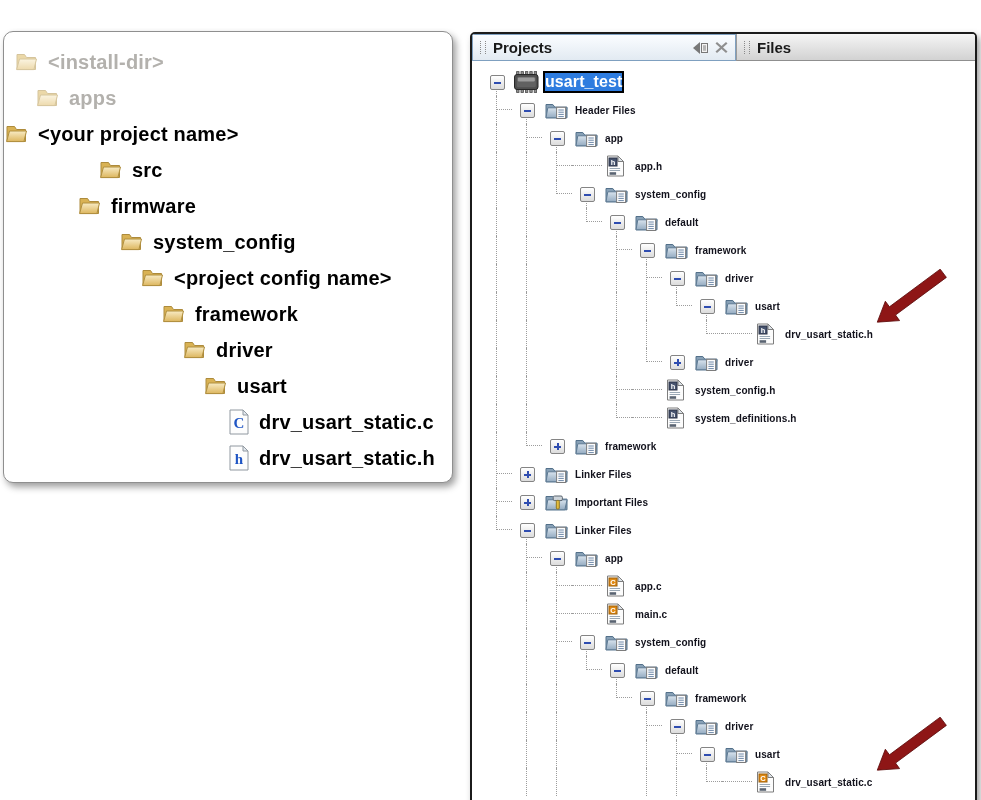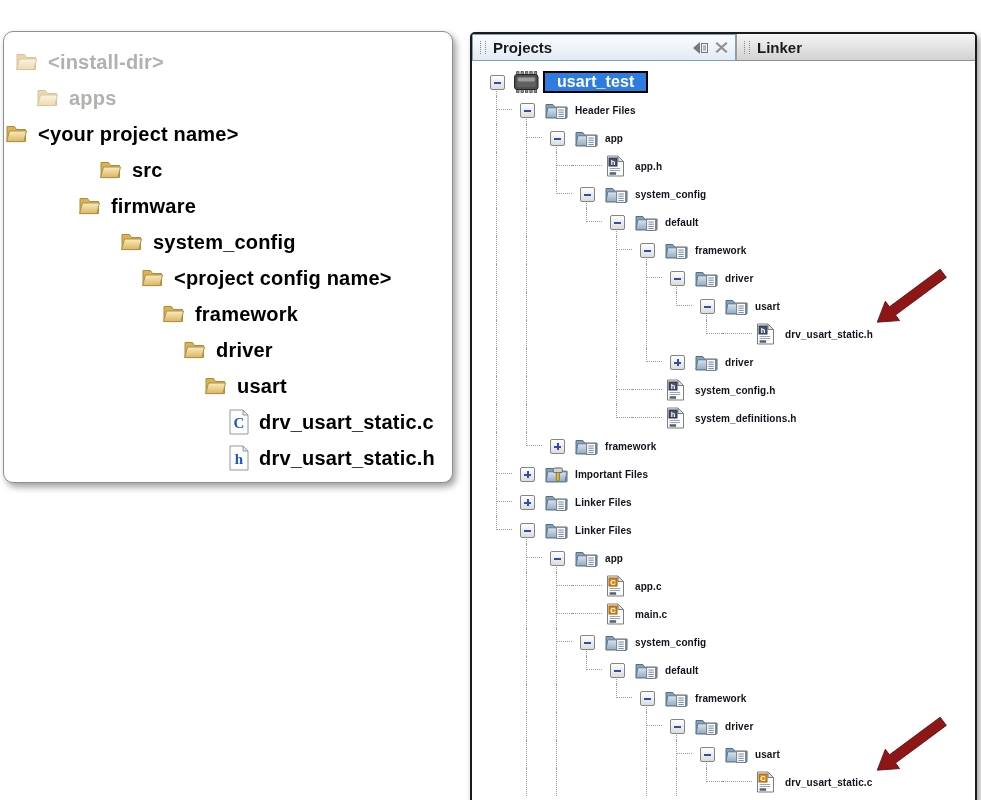--- a/index.html
+++ b/index.html
@@ -41,21 +41,21 @@
   .cell.conn::after{content:"";position:absolute;left:15px;right:0;top:13px;border-top:1px dotted #9C9C9C;}
   .cell.hline::after{content:"";position:absolute;left:0;right:0;top:13px;border-top:1px dotted #9C9C9C;}
   .cell.exp{display:flex;align-items:center;justify-content:center;}
   .cell.exp.stub::before{content:"";position:absolute;left:14px;top:21px;bottom:0;border-left:1px dotted #9C9C9C;}
   .expbox{width:15px;height:15px;box-sizing:border-box;border:1px solid #848484;border-radius:2px;
     background:linear-gradient(#FFFFFF,#DCDCDC);position:relative;z-index:1;flex:none;}
   .expbox::before{content:"";position:absolute;left:3px;right:3px;top:6px;height:2px;background:#2F4DB0;}
   .expbox.plus::after{content:"";position:absolute;top:3px;bottom:3px;left:6px;width:2px;background:#2F4DB0;}
   .iconwrap{width:28px;height:28px;display:flex;align-items:center;justify-content:center;flex:none;}
   .tlabel{margin-left:5px;font-size:10px;font-weight:600;color:#12121C;white-space:nowrap;letter-spacing:.1px;}
-  .tlabel.selected{background:#2E7CDF;color:#fff;border:2px solid #000;padding:0 12px;
+  .tlabel.selected{background:#2E7CDF;color:#fff;border:2px solid #000;padding:0 0;
     font-weight:bold;font-size:16px;margin-left:3px;}
   .arrow{position:absolute;pointer-events:none;}
 </style>
 </head>
 <body>
 
 <div id="stage">
 
   <svg style="position:absolute;width:0;height:0" aria-hidden="true">
     <defs>
@@ -197,21 +197,21 @@
           </svg>
         </span>
         <span class="winbtn">
           <svg width="13" height="13" viewBox="0 0 13 13">
             <path d="M2,1 L6.5,5 L11,1 L12.5,2.5 L8,6.5 L12.5,10.5 L11,12 L6.5,8 L2,12 L0.5,10.5 L5,6.5 L0.5,2.5 Z" fill="#8F8F8F"></path>
           </svg>
         </span>
       </div>
       <div class="tab inactive">
         <span class="grip"></span>
-        <span class="tab-label">Linker</span>
+        <span class="tab-label">Files</span>
       </div>
     </div>
     <div class="tree" id="treeRoot">
         <div class="trow">
           <span class="cell exp stub">
             <span class="expbox"></span>
           </span>
           <span class="iconwrap">
             <svg width="26" height="22" viewBox="0 0 26 22">
      <g fill="#909090" stroke="#4A4A4A" stroke-width="0.8">
@@ -474,40 +474,40 @@
         </div>
         <div class="trow">
           <span class="cell conn more"></span>
           <span class="cell exp">
             <span class="expbox plus"></span>
           </span>
           <span class="iconwrap">
             <svg width="23" height="19" viewBox="0 0 23 19">
      <path d="M1,3.5 h6.8 l2,2.6 H22 V16.8 H1 Z" fill="#87A0B6" stroke="#53708A"></path>
      <path d="M2.8,6.8 H22 l-2.1,10 H1 Z" fill="url(#nbg)" stroke="#5E7A93"></path>
+     <rect x="11.6" y="6.3" width="9" height="11.2" fill="#FDFDFD" stroke="#7C7C7C"></rect>
+     <path d="M13.4,9 h5.4 M13.4,11.2 h5.4 M13.4,13.4 h5.4 M13.4,15.6 h5.4" stroke="#6C87A8" stroke-width="1"></path>
+            </svg>
+          </span>
+          <span class="tlabel">Linker Files</span>
+        </div>
+        <div class="trow">
+          <span class="cell conn more"></span>
+          <span class="cell exp">
+            <span class="expbox plus"></span>
+          </span>
+          <span class="iconwrap">
+            <svg width="23" height="19" viewBox="0 0 23 19">
+     <path d="M1,3.5 h6.8 l2,2.6 H22 V16.8 H1 Z" fill="#87A0B6" stroke="#53708A"></path>
+     <path d="M2.8,6.8 H22 l-2.1,10 H1 Z" fill="url(#nbg)" stroke="#5E7A93"></path>
      <rect x="8.2" y="3" width="9.2" height="4.6" rx="1.4" fill="#CDD4DA" stroke="#5C6670"></rect>
      <rect x="11.3" y="7.4" width="3" height="8.6" rx="1" fill="#E3BC3F" stroke="#907722"></rect>
             </svg>
           </span>
           <span class="tlabel">Important Files</span>
-        </div>
-        <div class="trow">
-          <span class="cell conn more"></span>
-          <span class="cell exp">
-            <span class="expbox plus"></span>
-          </span>
-          <span class="iconwrap">
-            <svg width="23" height="19" viewBox="0 0 23 19">
-     <path d="M1,3.5 h6.8 l2,2.6 H22 V16.8 H1 Z" fill="#87A0B6" stroke="#53708A"></path>
-     <path d="M2.8,6.8 H22 l-2.1,10 H1 Z" fill="url(#nbg)" stroke="#5E7A93"></path>
-     <rect x="11.6" y="6.3" width="9" height="11.2" fill="#FDFDFD" stroke="#7C7C7C"></rect>
-     <path d="M13.4,9 h5.4 M13.4,11.2 h5.4 M13.4,13.4 h5.4 M13.4,15.6 h5.4" stroke="#6C87A8" stroke-width="1"></path>
-            </svg>
-          </span>
-          <span class="tlabel">Linker Files</span>
         </div>
         <div class="trow">
           <span class="cell conn"></span>
           <span class="cell exp stub">
             <span class="expbox"></span>
           </span>
           <span class="iconwrap">
             <svg width="23" height="19" viewBox="0 0 23 19">
      <path d="M1,3.5 h6.8 l2,2.6 H22 V16.8 H1 Z" fill="#87A0B6" stroke="#53708A"></path>
      <path d="M2.8,6.8 H22 l-2.1,10 H1 Z" fill="url(#nbg)" stroke="#5E7A93"></path>

